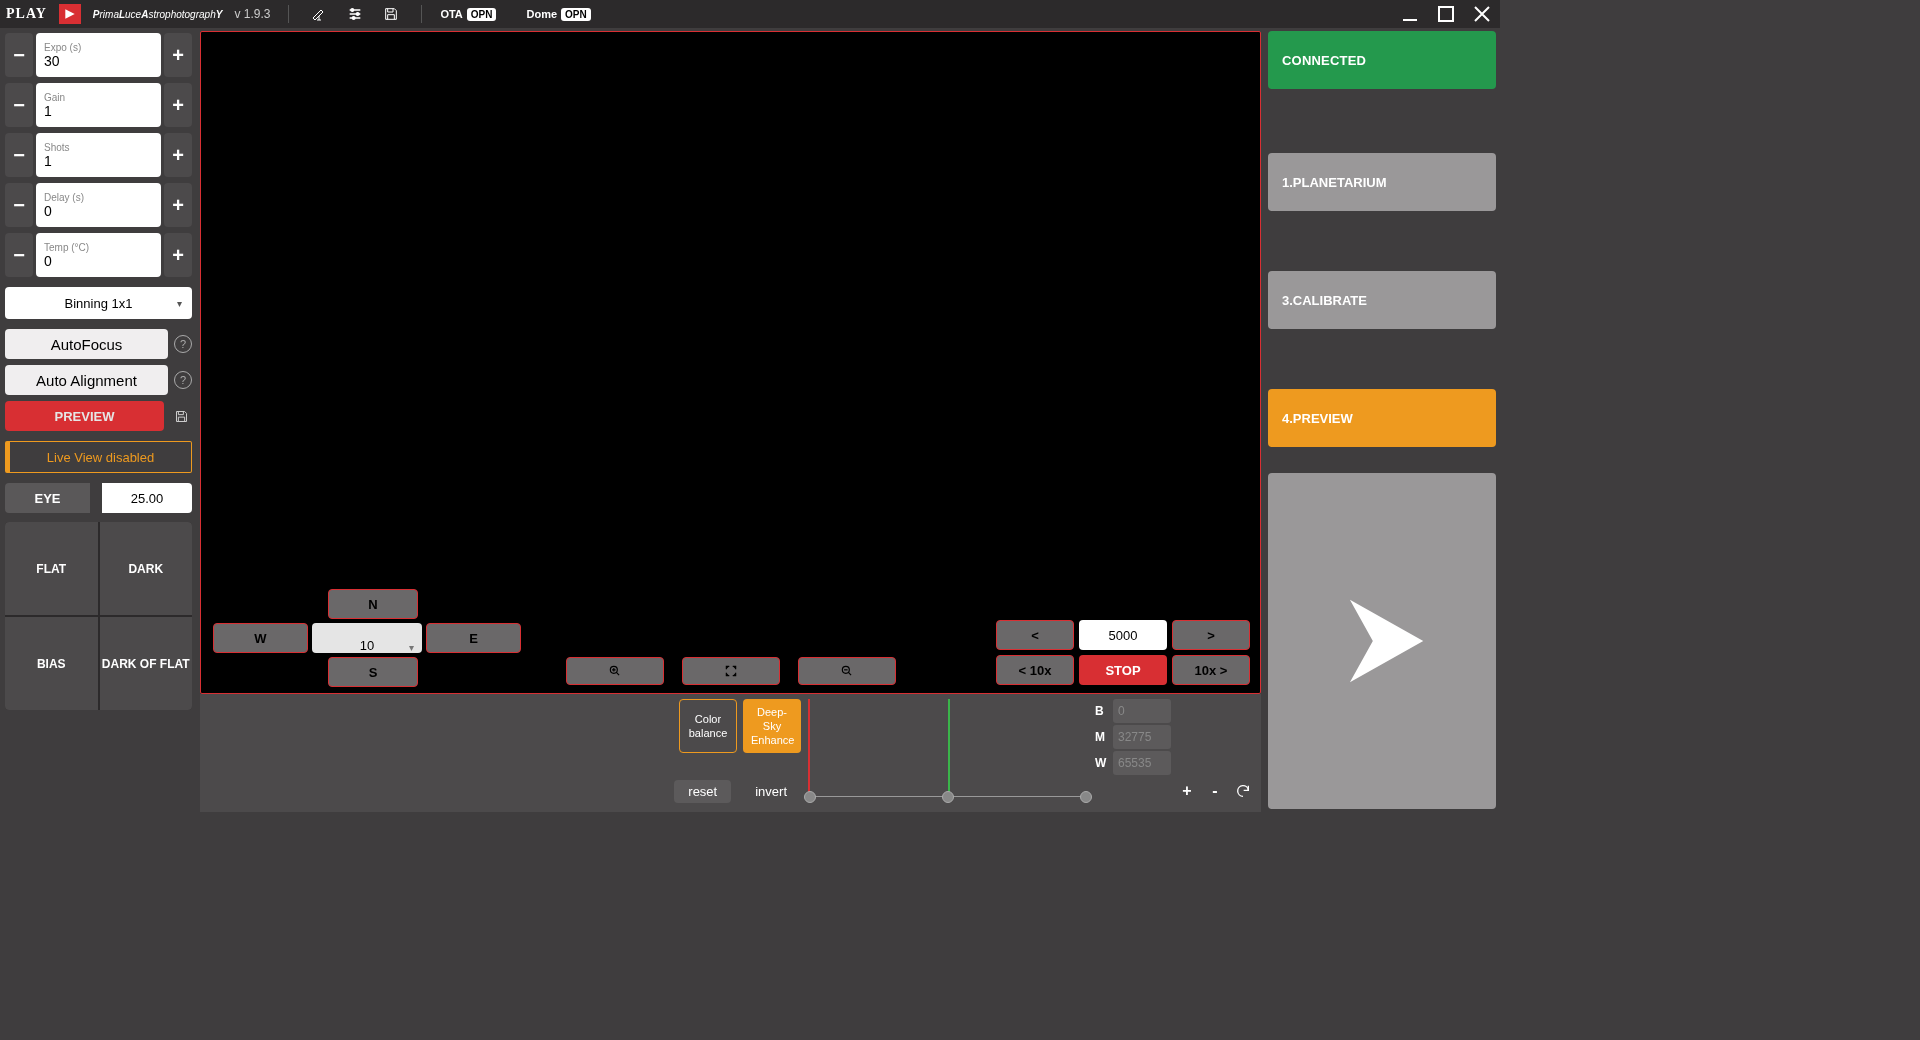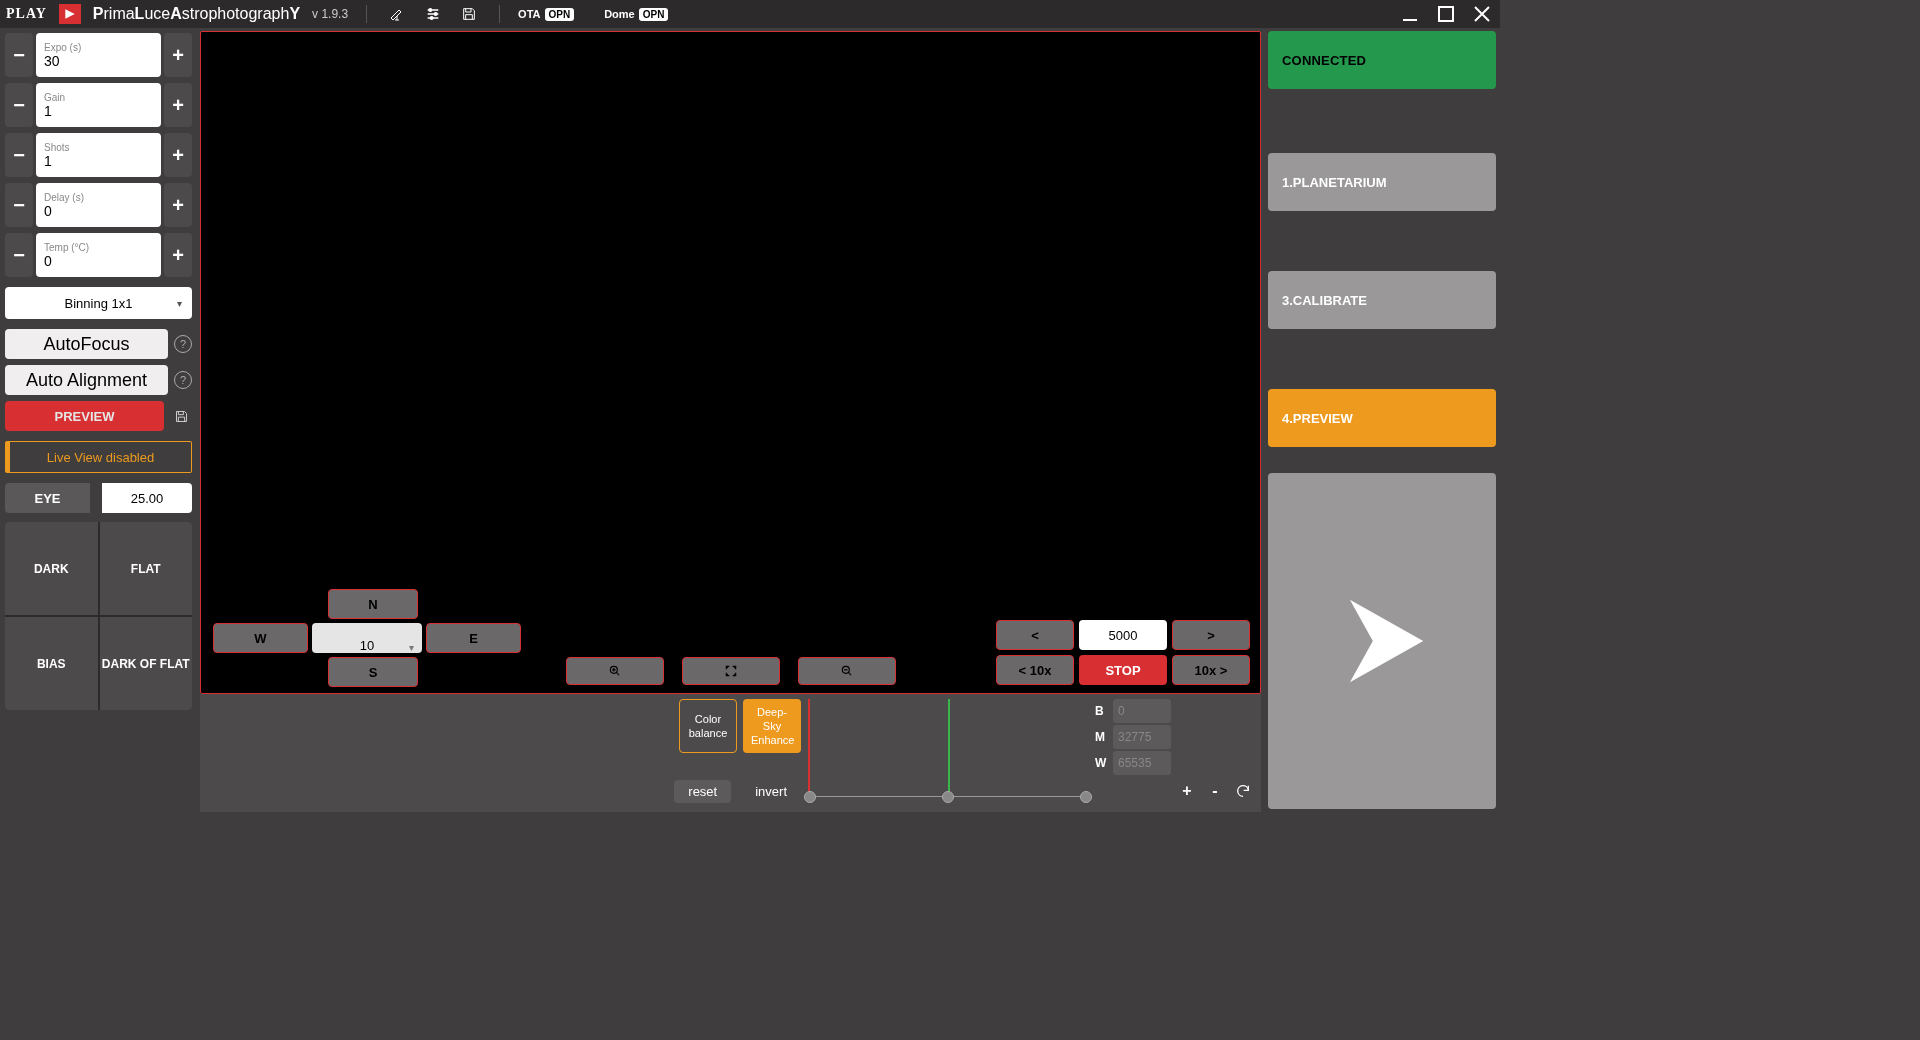--- a/index.html
+++ b/index.html
@@ -3,21 +3,21 @@
 <meta charset="utf-8">
 <style>
   * { box-sizing: border-box; margin: 0; padding: 0; font-family: Arial, Helvetica, sans-serif; }
   body { background:#3f3d3e; color:#fff; width:1500px; height:812px; overflow:hidden; user-select:none; font-size:13px; }
   
   
   .topbar { height:28px; background:#2c2a2b; display:flex; align-items:center; padding:0 6px; gap:12px; }
   .topbar .play { font-weight:bold; color:#fff; font-size:14px; letter-spacing:1px;font-family:Liberation Serif, serif; }
   .topbar .logo { width:22px; height:20px; background:#d82f33; display:flex; align-items:center; justify-content:center; }
   .topbar .logo svg { width:14px; height:14px; }
-  .topbar .brand { font-size:16px; }
+  .topbar .brand { font-size:10px;font-style:italic; }
   .topbar .brand b { font-weight:bold; }
   .topbar .version { font-size:12px; color:#ccc; }
   .topbar .divider { width:1px; height:18px; background:#555; margin:0 6px; }
   .topbar .icon-btn { width:24px; height:24px; display:flex; align-items:center; justify-content:center; cursor:pointer; color:#fff; }
   .topbar .icon-btn svg { width:16px; height:16px; }
   .topbar .status-chip { display:flex; align-items:center; gap:4px; font-size:11px; font-weight:bold; cursor:pointer; }
   .topbar .status-chip .lbl { color:#fff; }
   .topbar .status-chip .val { background:#fff; color:#000; padding:1px 4px; border-radius:3px; font-size:10px; }
   .topbar .spacer { flex:1; }
   .topbar .winbtn { width:24px; height:24px; display:flex; align-items:center; justify-content:center; cursor:pointer; }
@@ -34,21 +34,21 @@
   .numctrl .pm { width:28px; background:#4c4a4b; border-radius:4px; display:flex; align-items:center; justify-content:center; font-size:20px; font-weight:bold; color:#fff; cursor:pointer; }
   .numctrl .field { flex:1; background:#fff; border-radius:4px; padding:3px 8px; display:flex; flex-direction:column; justify-content:center; }
   .numctrl .field .lbl { font-size:10px; color:#888; }
   .numctrl .field .val { font-size:14px; color:#000; }
 
   .select-row { height:32px; background:#fff; border-radius:4px; display:flex; align-items:center; justify-content:center; position:relative; cursor:pointer; }
   .select-row .txt { color:#000; font-size:13px; }
   .select-row .chev { position:absolute; right:10px; color:#555; font-size:10px; }
 
   .btn-row { display:flex; gap:6px; align-items:center; height:30px; }
-  .white-btn { flex:1; background:#f0eeef; border-radius:4px; color:#000; font-size:18px; display:flex; align-items:center; justify-content:center; cursor:pointer; height:30px;}
+  .white-btn { flex:1; background:#f0eeef; border-radius:4px; color:#000; font-size:15px; display:flex; align-items:center; justify-content:center; cursor:pointer; height:30px;}
   .info-icn { width:18px; height:18px; border-radius:50%; border:1.5px solid #aaa; color:#aaa; font-size:11px; display:flex; align-items:center; justify-content:center; cursor:pointer; }
   
   .red-btn { flex:1; background:#d82f33; border-radius:4px; color:#e5e5e5; font-weight:bold; font-size:13px; display:flex; align-items:center; justify-content:center; cursor:pointer; height:30px;}
   .save-icn { width:22px; height:22px; display:flex; align-items:center; justify-content:center; cursor:pointer; color:#ccc; }
   .save-icn svg { width:15px; height:15px;}
 
   .liveview { height:32px; border:1px solid #ee9a1f; border-left:5px solid #ee9a1f; border-radius:2px; color:#ee9a1f; font-size:13px; display:flex; align-items:center; justify-content:center; }
 
   .eye-row { display:flex; height:30px; gap:12px; }
   .eye-row .lbl { flex:1; background:#5a5859; border-radius:4px 0 0 4px; display:flex; align-items:center; justify-content:center; font-size:13px; font-weight:bold;}
@@ -105,21 +105,21 @@
   .bmw { display:flex; flex-direction:column; gap:2px; justify-content:flex-start;}
   .bmw .row { display:flex; align-items:center; gap:4px;}
   .bmw .row .l { width:14px; font-weight:bold; font-size:12px;}
   .bmw .row input { width:58px; height:24px; background:#5c5a5b; border:none; border-radius:3px; color:#888; font-size:12px; padding:0 5px;}
 
   .bp-tools { display:flex; align-items:flex-end; gap:8px; padding-bottom:6px;}
   .bp-tools .t { width:20px; height:20px; display:flex; align-items:center; justify-content:center; font-size:16px; font-weight:bold; cursor:pointer;}
 
   
   .status-btn { height:58px; border-radius:4px; display:flex; align-items:center; padding:0 14px; font-size:13px; font-weight:bold; letter-spacing:0.2px;}
-  .status-btn.green { background:#24994d; color:#000000;text-align:right;}
+  .status-btn.green { background:#24994d; color:#ffffff;text-align:right;}
   .nav-btn { height:58px; border-radius:4px; background:#9a9899; color:#fff; display:flex; align-items:center; padding:0 14px; font-size:13px; font-weight:bold; cursor:pointer; margin-top:50px;}
   .nav-btn.first { margin-top:54px;}
   .nav-btn.active { background:#ee9a1f;}
   .go-btn { flex:1; margin-top:16px; background:#9a9899; border-radius:4px; display:flex; align-items:center; justify-content:center; cursor:pointer; min-height:200px;}
   .go-btn svg { width:110px; height:110px; }
 </style>
 </head>
 <body>
 
 <div class="topbar">
@@ -250,22 +250,22 @@
     </div>
 
     <div class="liveview" style="margin-top:4px;">Live View disabled</div>
 
     <div class="eye-row" style="margin-top:4px;">
       <div class="lbl">EYE</div>
       <div class="val">25.00</div>
     </div>
 
     <div class="frame-grid">
+      <div class="cell">FLAT</div>
       <div class="cell">DARK</div>
-      <div class="cell">FLAT</div>
       <div class="cell">BIAS</div>
       <div class="cell">DARK OF FLAT</div>
     </div>
   </div>
 
   <div class="main-pane">
     <div class="viewport">
 
       <div class="dir-pad">
         <div class="row1">

